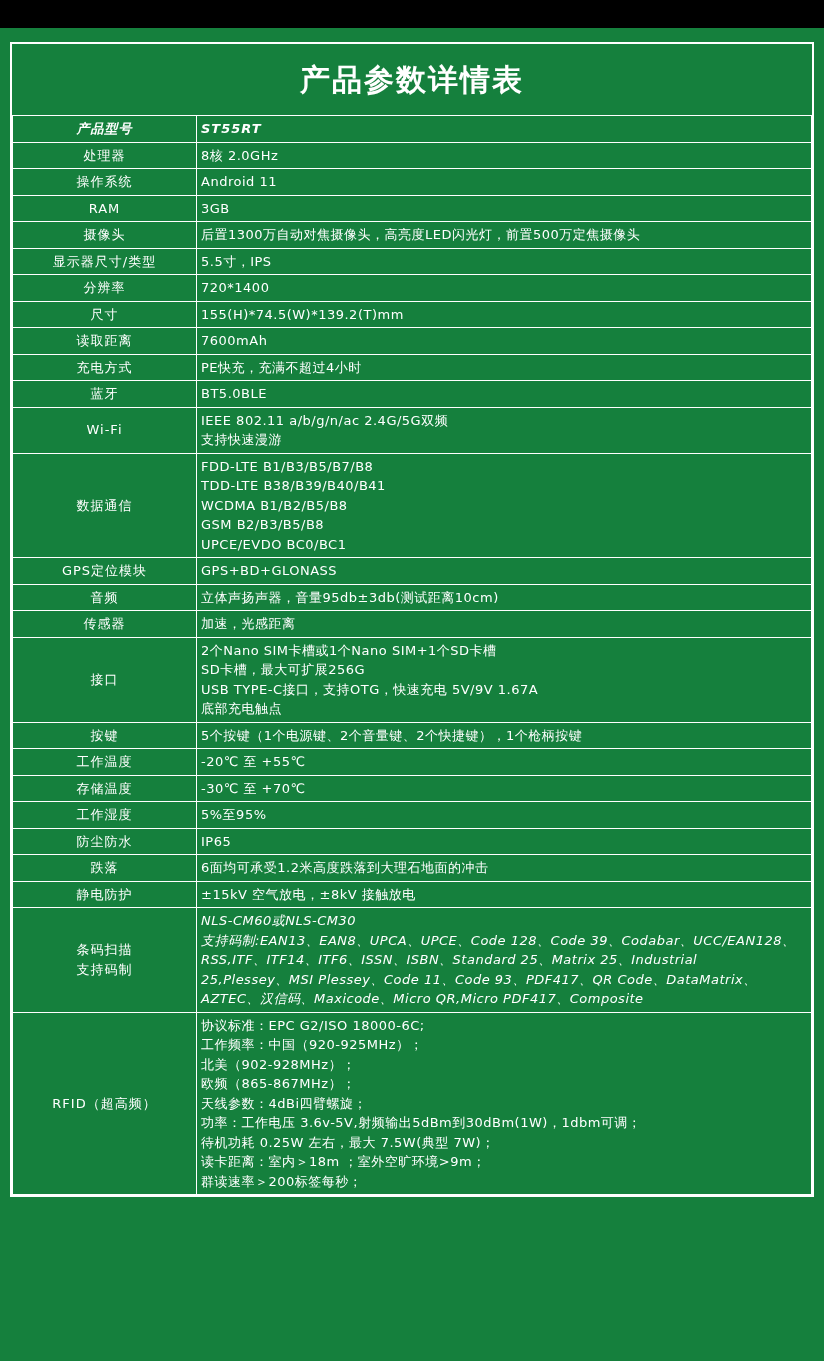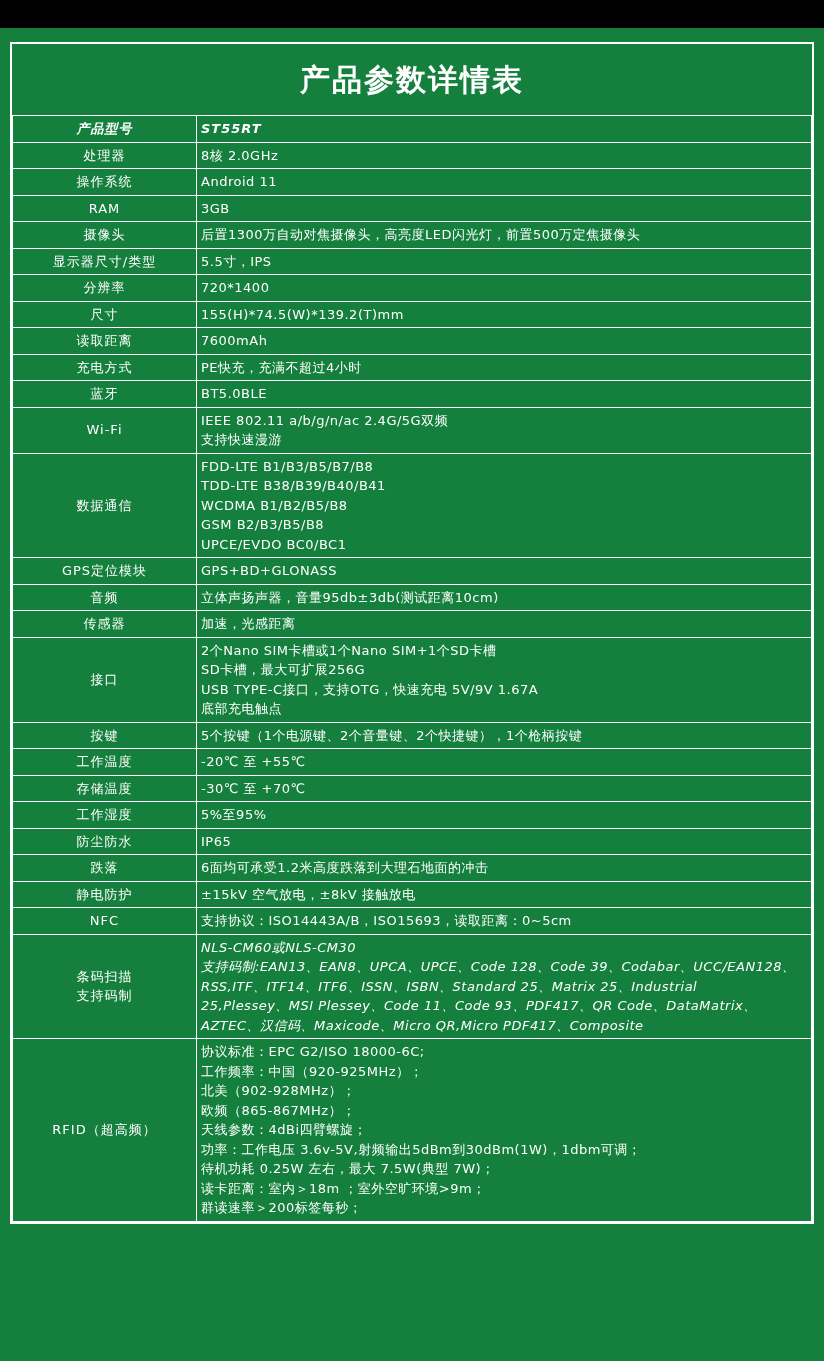--- a/index.html
+++ b/index.html
@@ -184,24 +184,20 @@
         </tr>
         <tr>
           <td class="label">跌落</td>
           <td class="value">6面均可承受1.2米高度跌落到大理石地面的冲击</td>
         </tr>
         <tr>
           <td class="label">静电防护</td>
           <td class="value">±15kV 空气放电，±8kV 接触放电</td>
         </tr>
         <tr>
-          <td class="label">NFC</td>
-          <td class="value">支持协议：ISO14443A/B，ISO15693，读取距离：0~5cm</td>
-        </tr>
-        <tr>
           <td class="label multi tall-label">条码扫描
 支持码制</td>
           <td class="value multi justified">NLS-CM60或NLS-CM30
 支持码制:EAN13、EAN8、UPCA、UPCE、Code 128、Code 39、Codabar、UCC/EAN128、
 RSS,ITF、ITF14、ITF6、ISSN、ISBN、Standard 25、Matrix 25、Industrial
 25,Plessey、MSI Plessey、Code 11、Code 93、PDF417、QR Code、DataMatrix、
 AZTEC、汉信码、Maxicode、Micro QR,Micro PDF417、Composite</td>
         </tr>
         <tr>
           <td class="label">RFID（超高频）</td>

